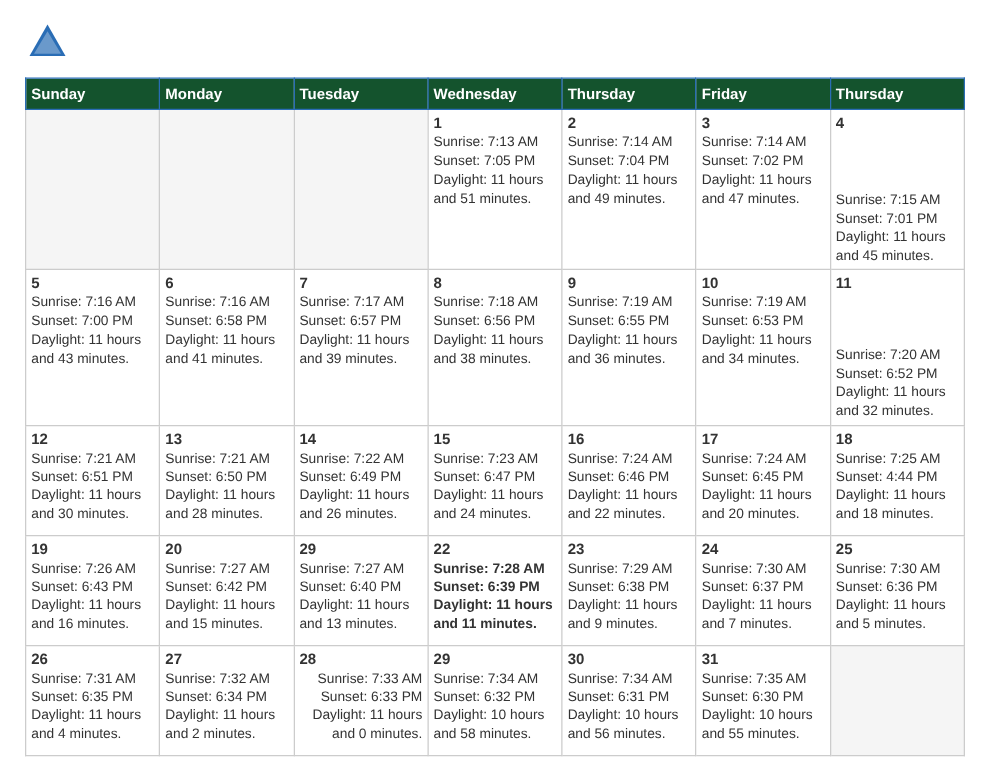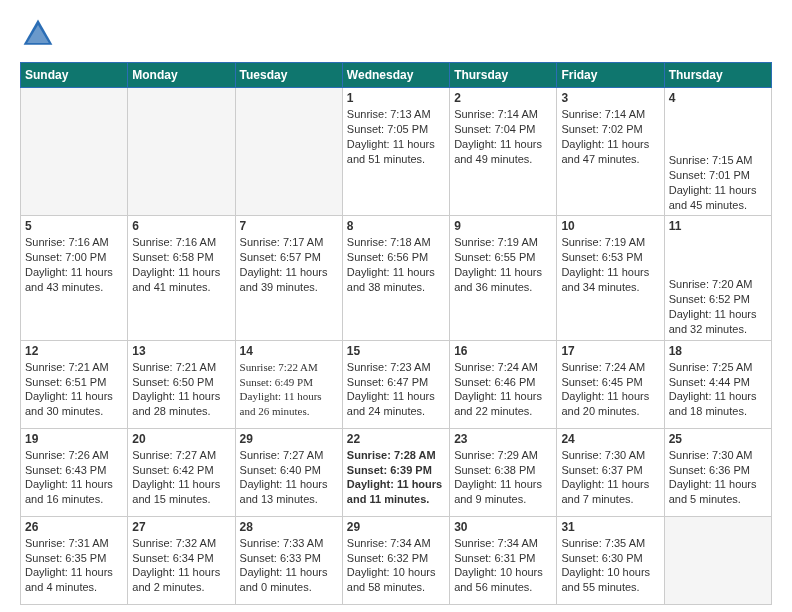--- a/index.html
+++ b/index.html
@@ -62,21 +62,21 @@
       color: #555;
     }
     .calendar {
       flex: 1;
       border: 1px solid #ccc;
       border-collapse: collapse;
       width: 100%;
       table-layout: fixed;
     }
     .calendar th {
-      background-color: #0f766e;
+      background-color: #14532d;
       color: #fff;
       font-size: 12px;
       font-weight: bold;
       padding: 5px 4px;
       text-align: left;
       border: 1px solid #2a6db5;
     }
     .calendar td {
       vertical-align: top;
       border: 1px solid #ccc;
@@ -230,21 +230,21 @@
           </td>
           <td>
             <span class="day-number">13</span>
             <div class="cell-text" style="white-space: pre-line;">Sunrise: 7:21 AM
 Sunset: 6:50 PM
 Daylight: 11 hours
 and 28 minutes.</div>
           </td>
           <td>
             <span class="day-number">14</span>
-            <div class="cell-text" style="white-space: pre-line; font-family: Liberation Serif, serif;">Sunrise: 7:22 AM
+            <div class="cell-text" style="white-space: pre-line;">Sunrise: 7:22 AM
 Sunset: 6:49 PM
 Daylight: 11 hours
 and 26 minutes.</div>
           </td>
           <td>
             <span class="day-number">15</span>
             <div class="cell-text" style="white-space: pre-line;">Sunrise: 7:23 AM
 Sunset: 6:47 PM
 Daylight: 11 hours
 and 24 minutes.</div>
@@ -332,21 +332,21 @@
           </td>
           <td>
             <span class="day-number">27</span>
             <div class="cell-text" style="white-space: pre-line;">Sunrise: 7:32 AM
 Sunset: 6:34 PM
 Daylight: 11 hours
 and 2 minutes.</div>
           </td>
           <td>
             <span class="day-number">28</span>
-            <div class="cell-text" style="white-space: pre-line;">Sunrise: 7:33 AM
+            <div class="cell-text" style="white-space: pre-line; text-align: right;">Sunrise: 7:33 AM
 Sunset: 6:33 PM
 Daylight: 11 hours
 and 0 minutes.</div>
           </td>
           <td>
             <span class="day-number">29</span>
             <div class="cell-text" style="white-space: pre-line;">Sunrise: 7:34 AM
 Sunset: 6:32 PM
 Daylight: 10 hours
 and 58 minutes.</div>

